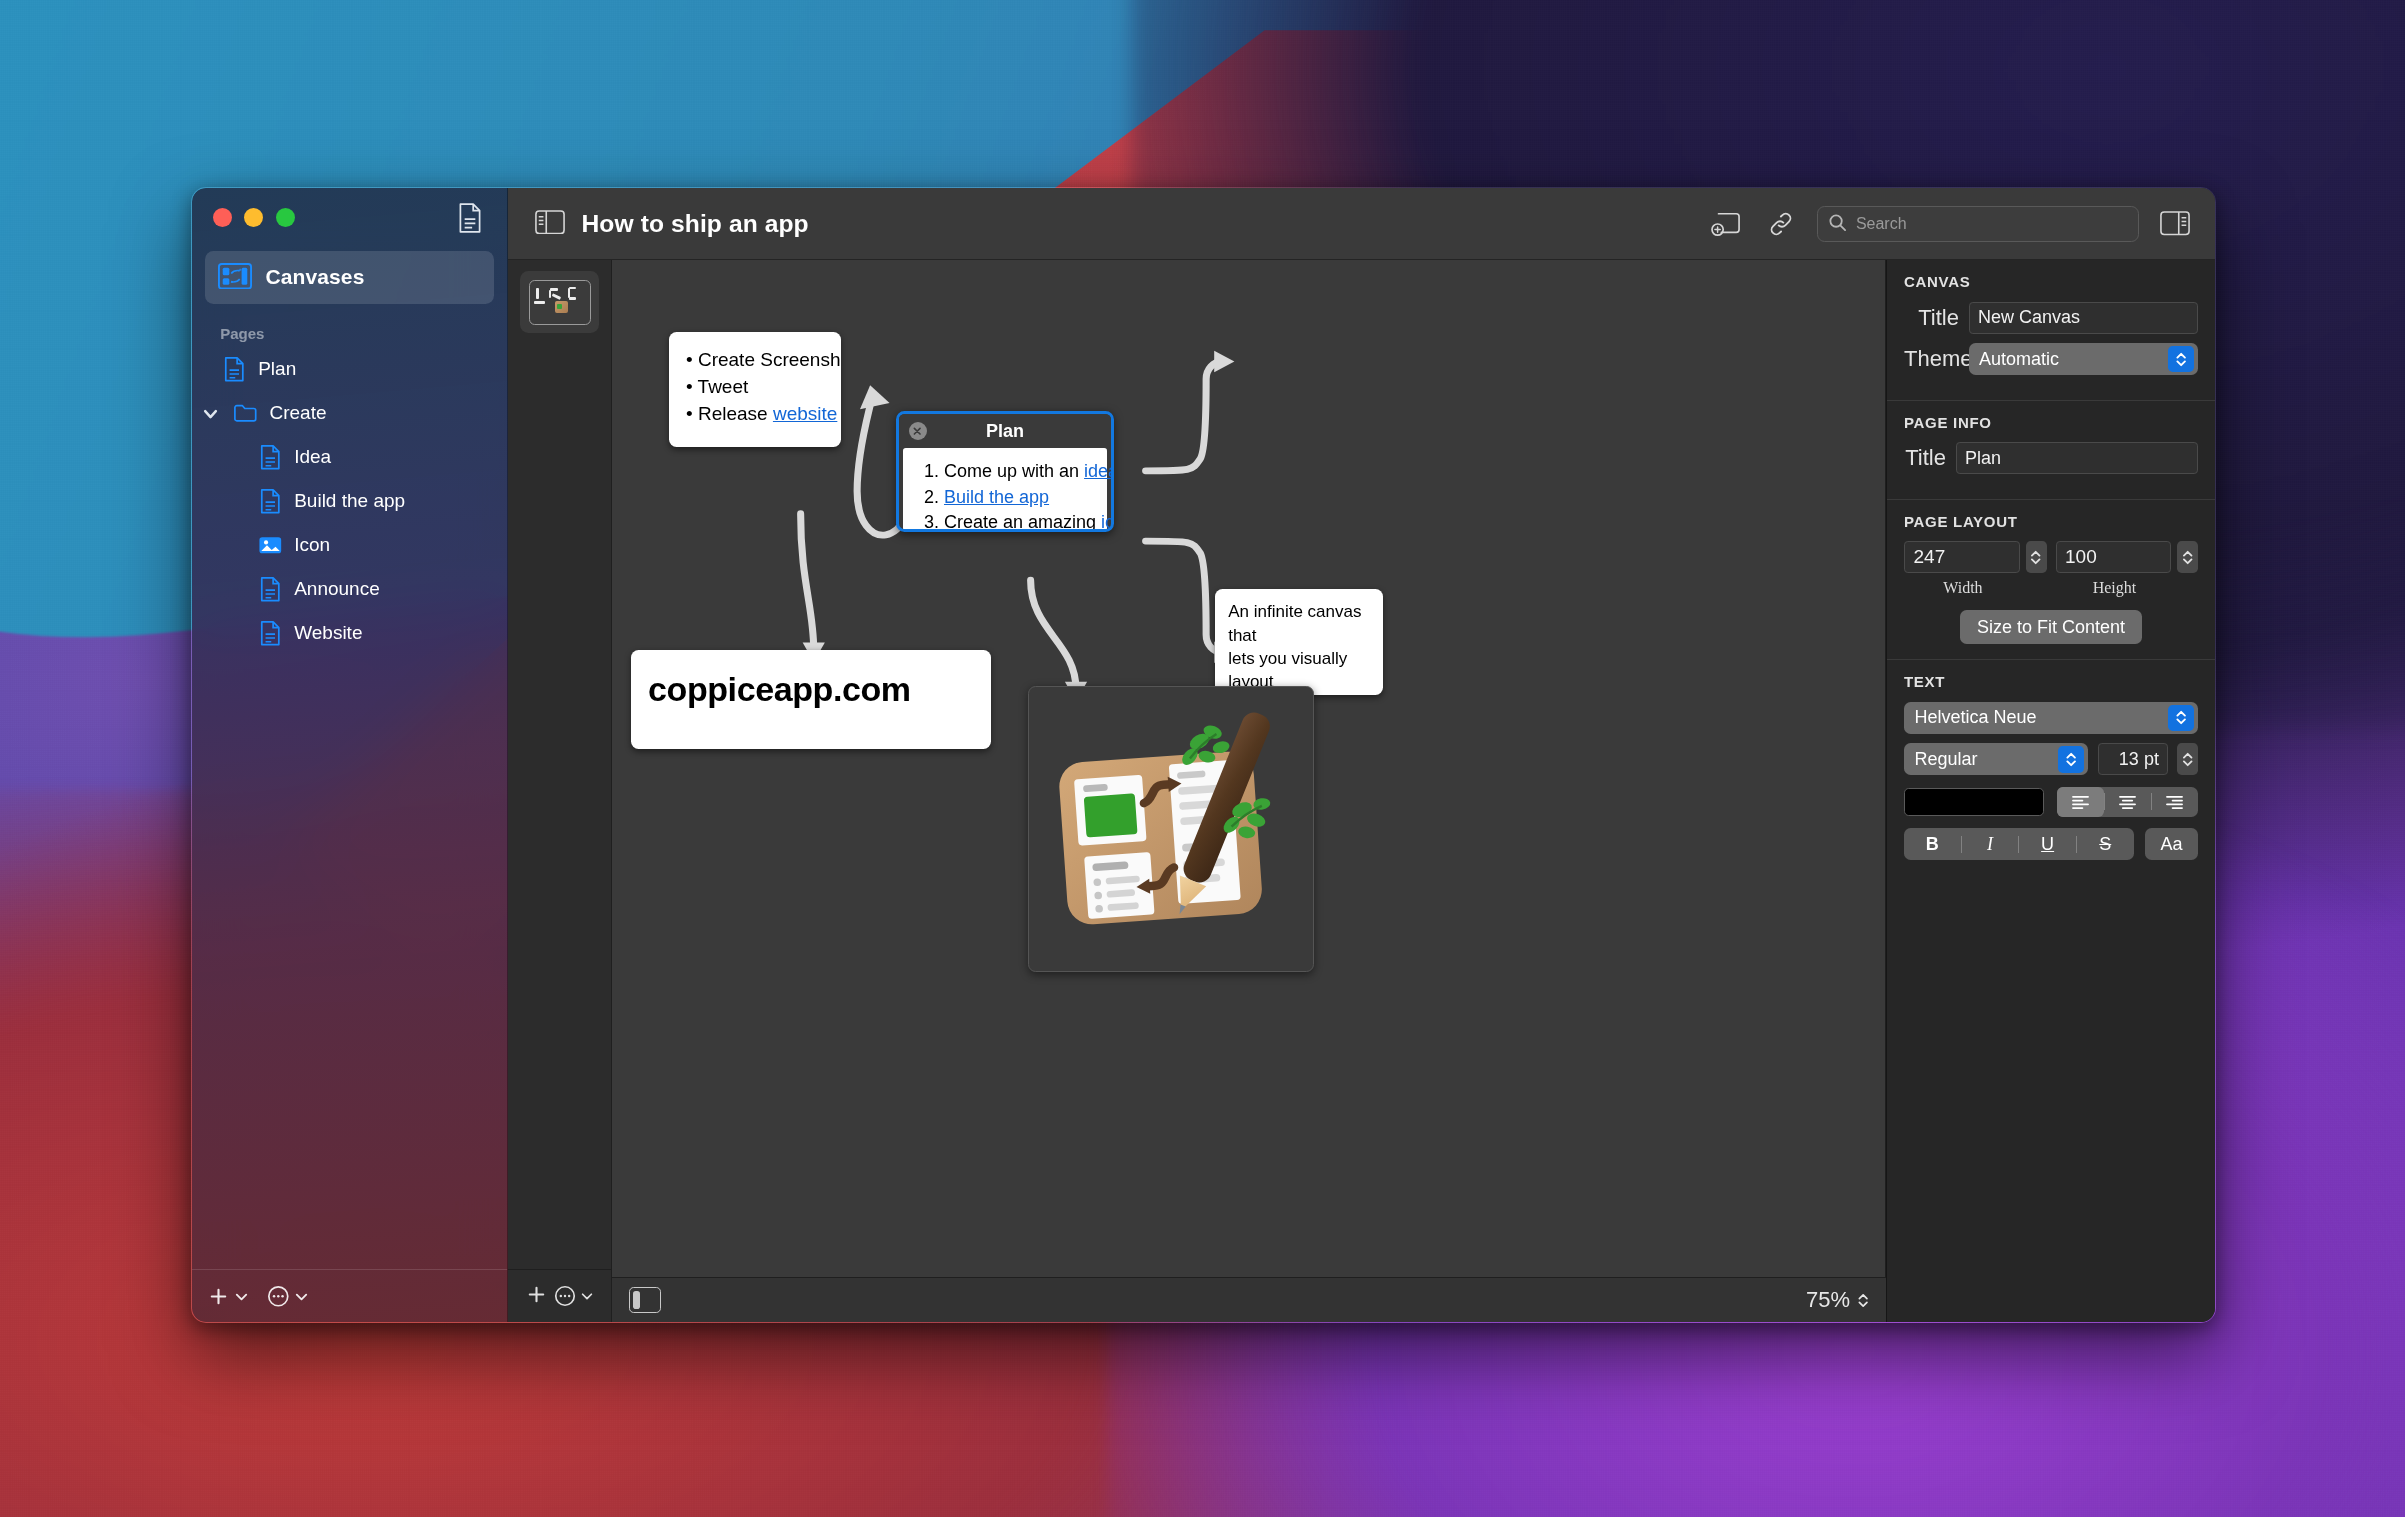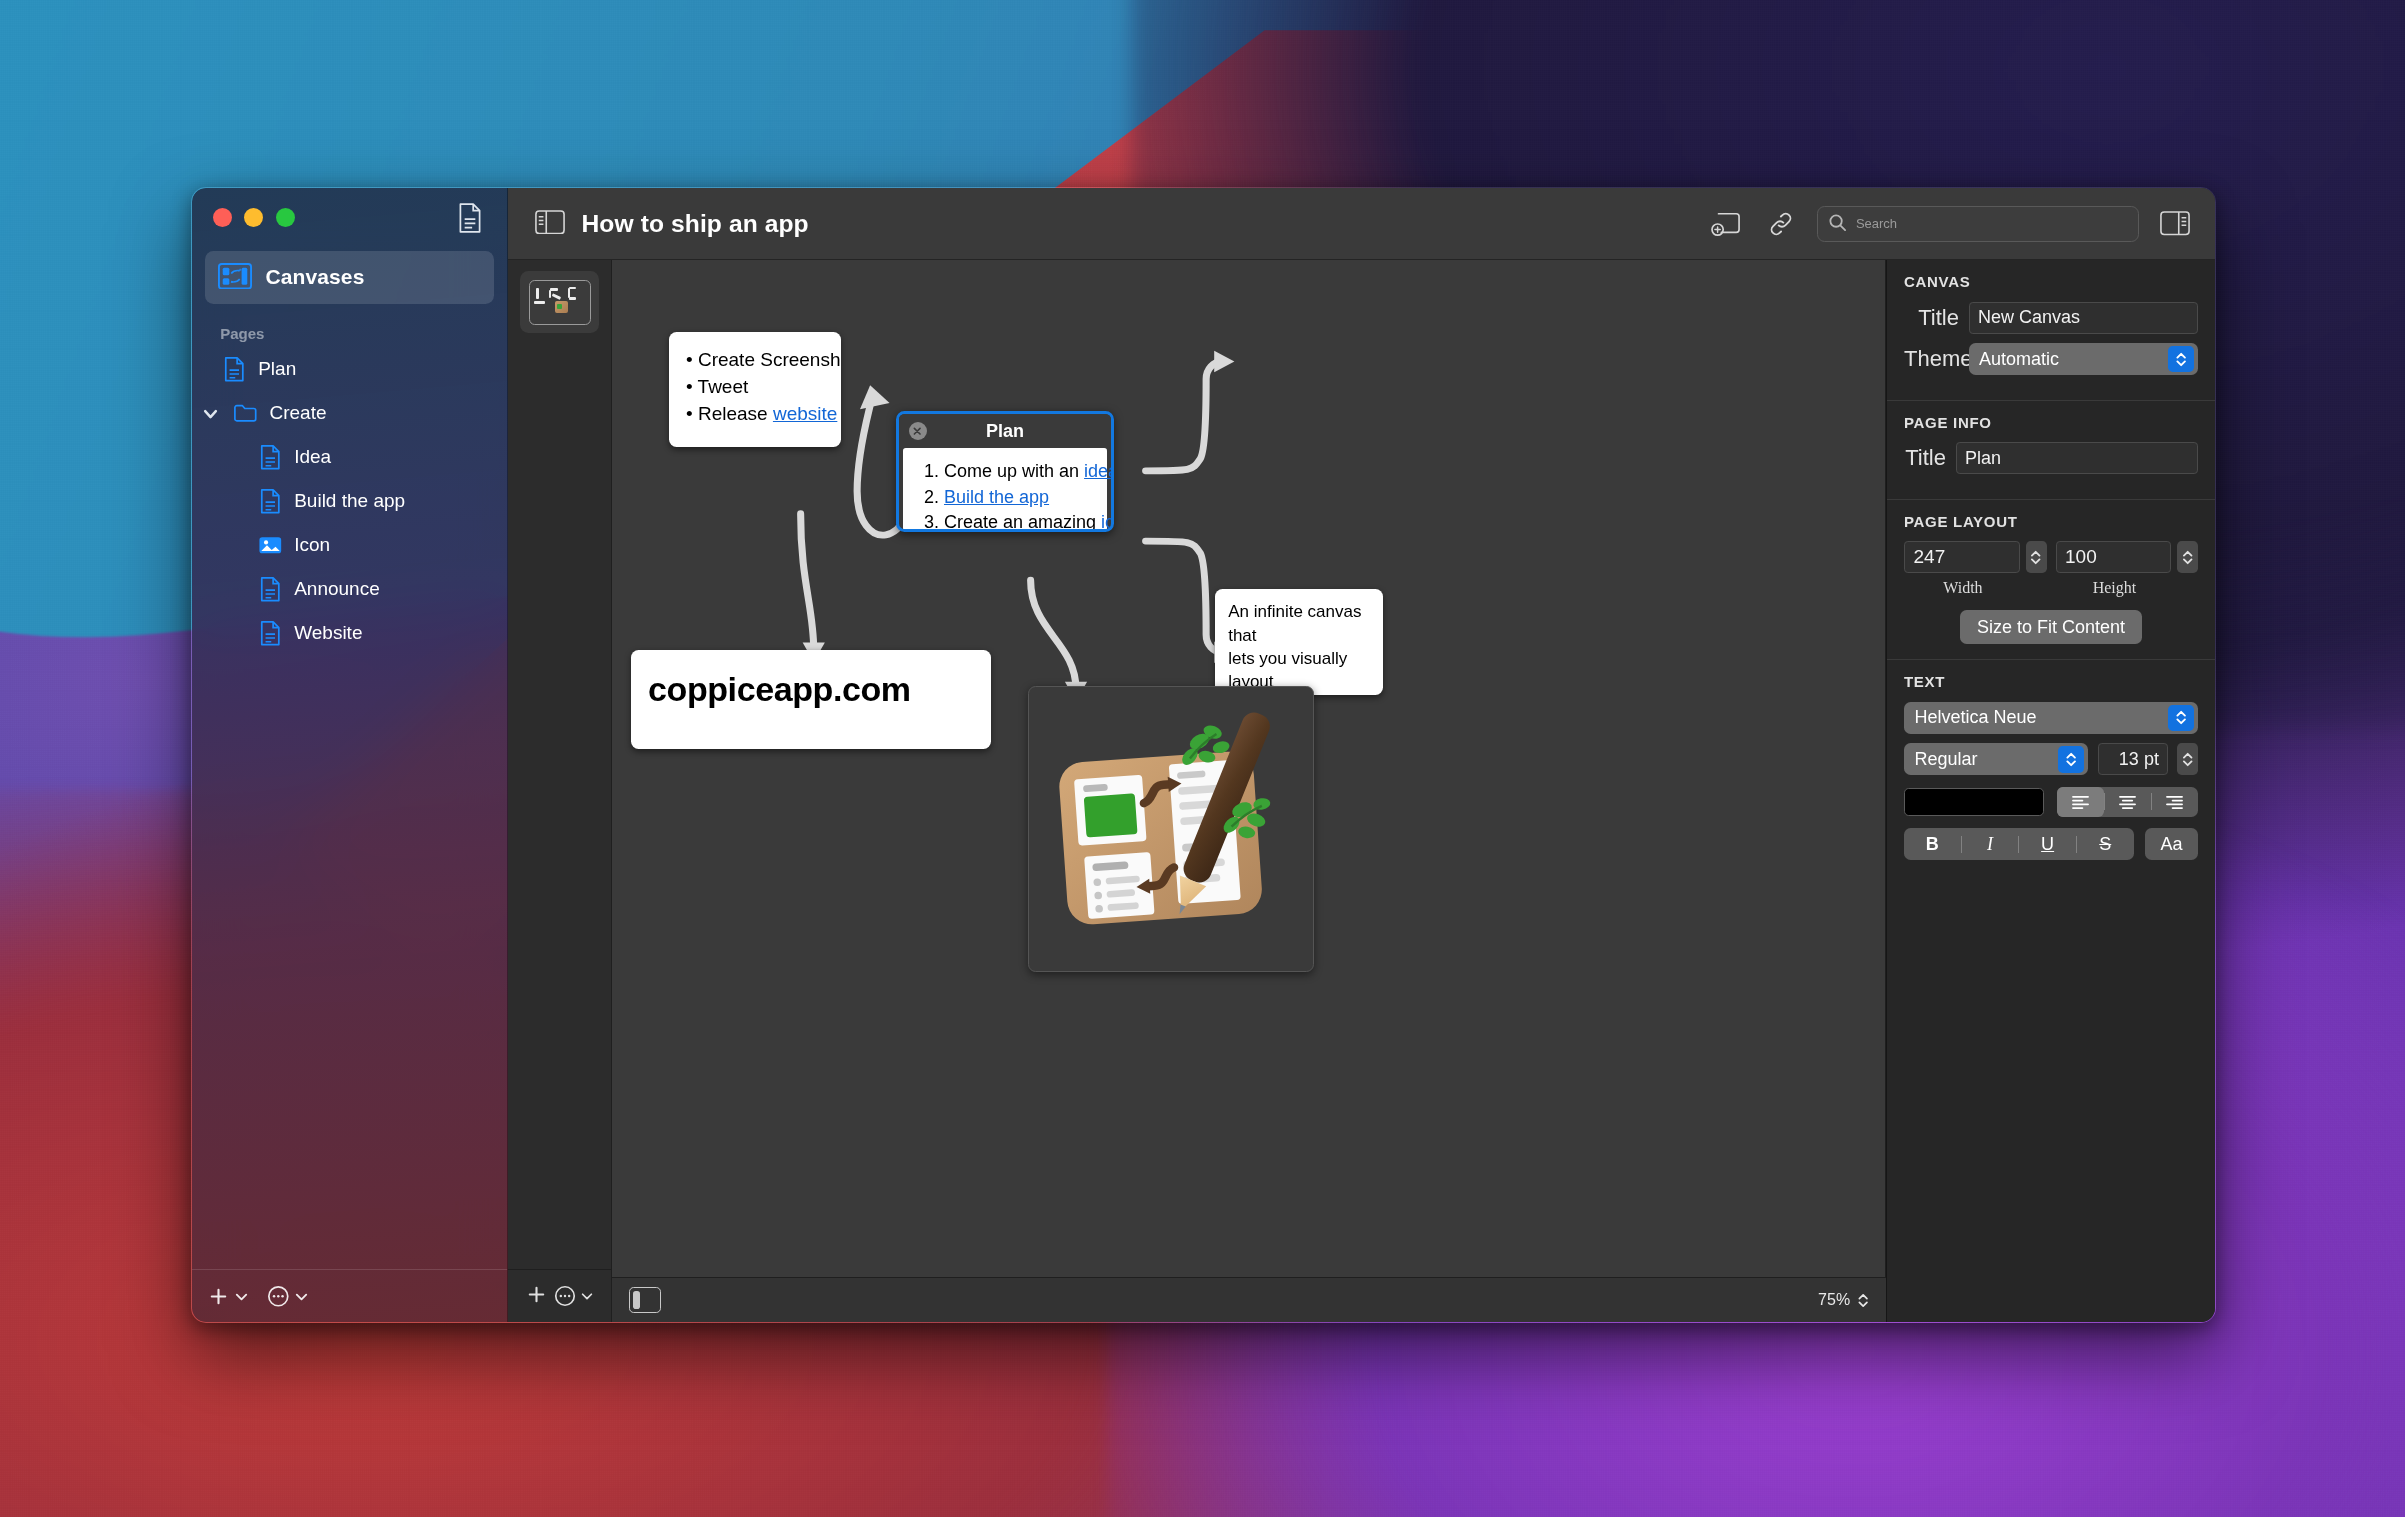--- a/index.html
+++ b/index.html
@@ -161,21 +161,21 @@
     width: 322px; height: 36px;
     border: 0.9px solid #595959;
     border-radius: 7.6px;
     display: flex; align-items: center;
     gap: 8.5px;
     padding: 0 10.4px;
     background: rgba(255,255,255,.02);
   }
   #search-input {
     border: 0; background: transparent; outline: none;
-    color: #e6e6e6; font-size: 13px;
+    color: #e6e6e6; font-size: 16px;
     font-family: "Liberation Sans", sans-serif;
     width: 100%;
   }
   #search-input::placeholder { color: #9a9a9a; }
 
   #body-row { flex: 1; display: flex; min-height: 0; }
 
   
   #thumb-rail {
     width: 104px; flex: 0 0 104px;
@@ -280,21 +280,21 @@
   .layout-toggle {
     width: 32px; height: 25.6px;
     border: 1.9px solid #c8c8c8; border-radius: 4.7px;
     position: relative;
   }
   .layout-toggle::before {
     content: ""; position: absolute; left: 2.8px; top: 2.8px;
     width: 7.6px; bottom: 2.8px; border-radius: 2.8px; background: #c8c8c8;
   }
   .footer-spacer { flex: 1; }
-  .zoom-readout { color: #e8e8e8; font-size: 16px; display: flex; align-items: center; gap: 6.6px; }
+  .zoom-readout { color: #e8e8e8; font-size: 22px; display: flex; align-items: center; gap: 6.6px; }
 
   
   #inspector {
     width: 329px; flex: 0 0 329px;
     background: #262626;
     display: flex; flex-direction: column;
     border-left: 0.9px solid #161616;
     overflow: hidden;
   }
   .insp-section { padding: 13.2px 17px 15px 17px; border-bottom: 0.9px solid #3a3a3a; }

